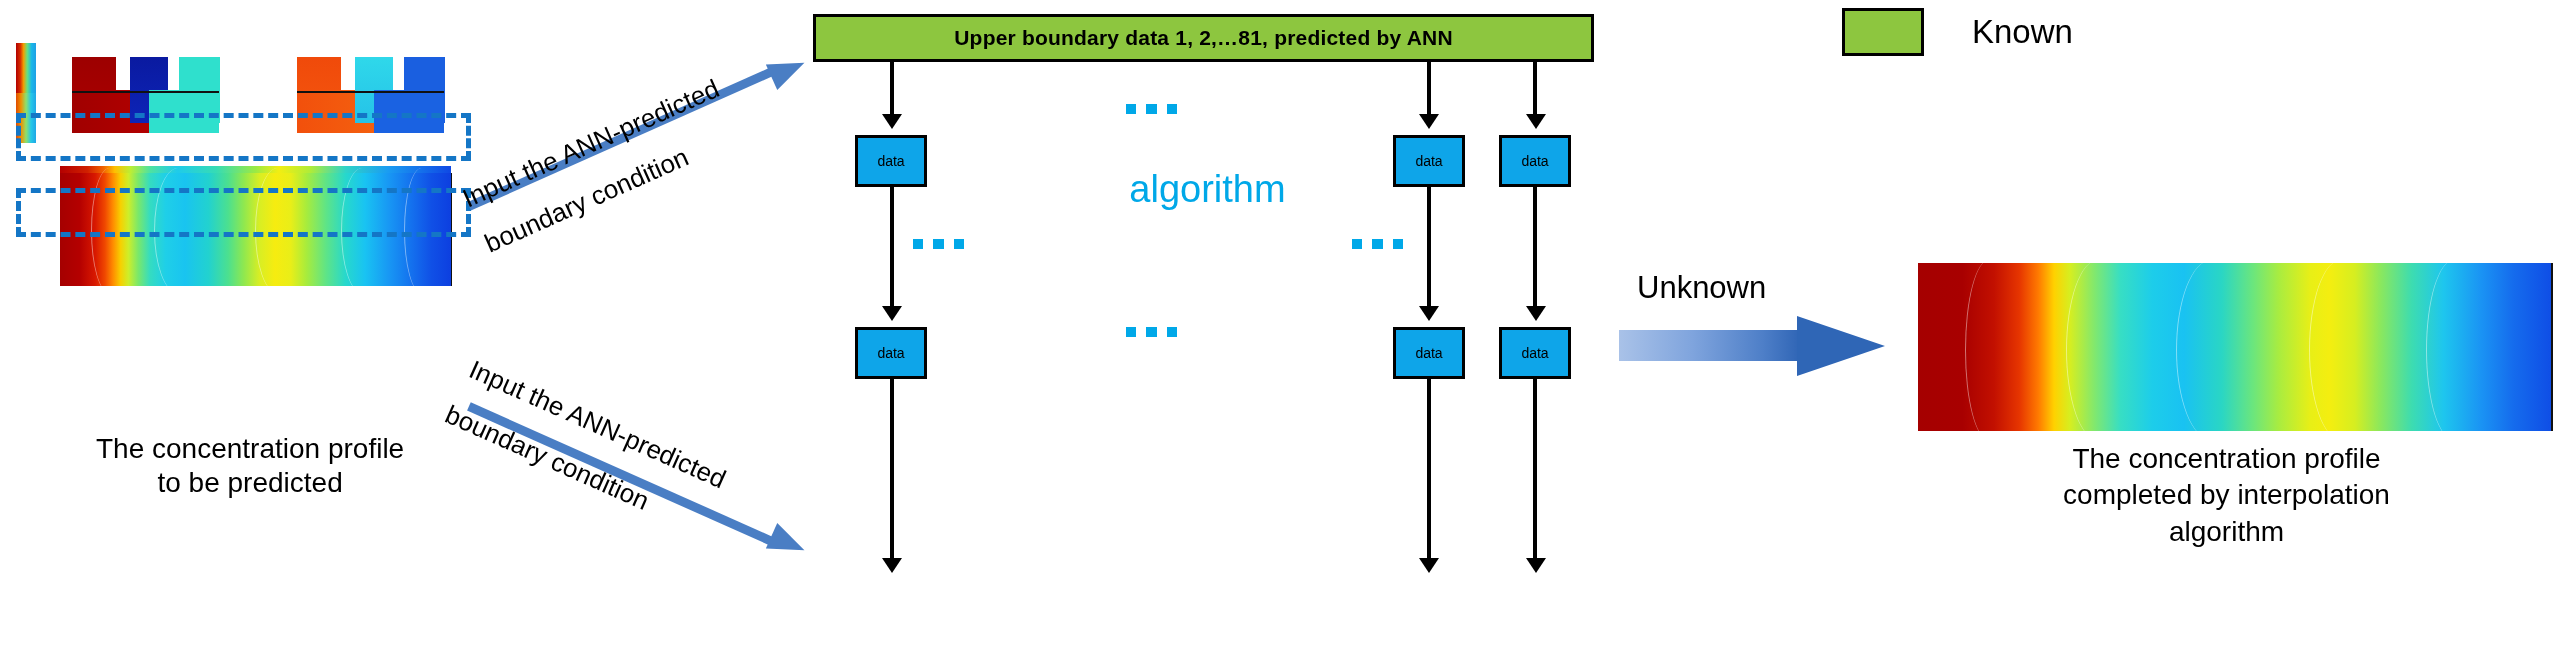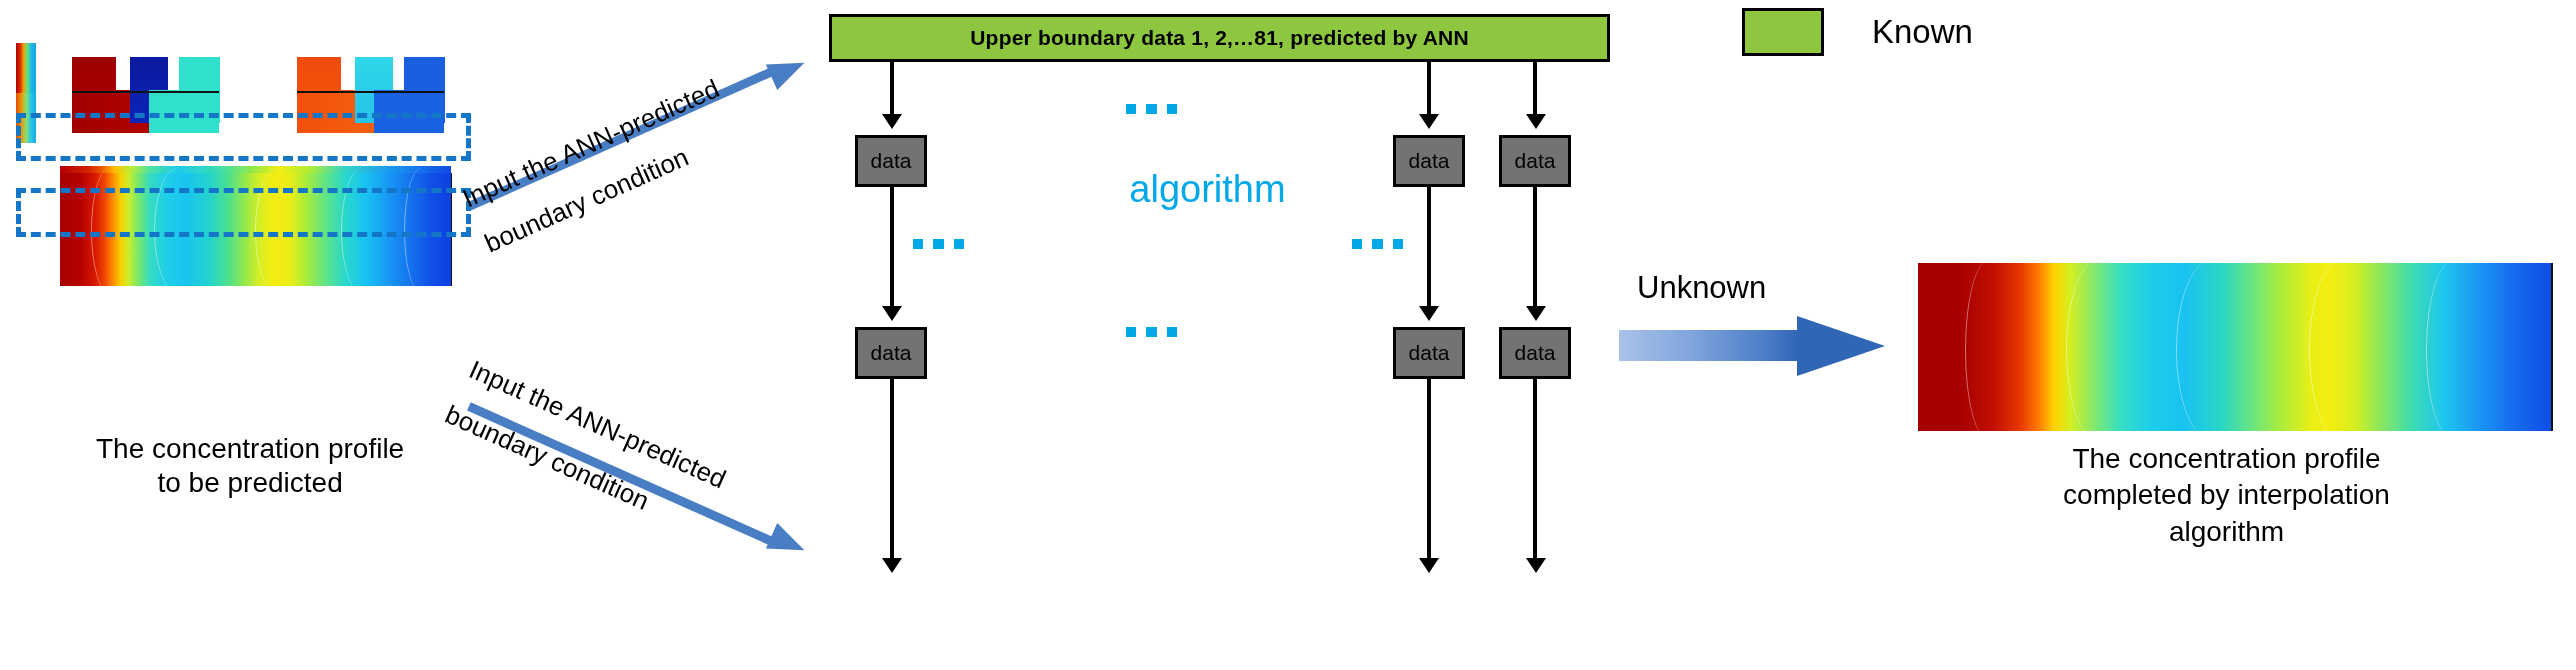--- a/index.html
+++ b/index.html
@@ -61,41 +61,41 @@
   
   .diag-wrap{position:absolute;}
   .diag-text{position:absolute;white-space:nowrap;font-size:26px;line-height:1.22;}
 
   .arrowline{position:absolute;height:8.6px;background:#4a7ec4;}
   .arrowhead{position:absolute;width:0;height:0;}
 
   
   #mid{position:absolute;left:813px;top:14px;width:789px;height:641px;}
 
-  .greenbar{position:absolute;left:16px;width:781px;height:48px;background:#8dc63f;
+  .greenbar{position:absolute;left:0;width:781px;height:48px;background:#8dc63f;
     border:3.9px solid #000;box-sizing:border-box;display:flex;align-items:center;justify-content:center;
     font-size:21px;font-weight:bold;letter-spacing:0.2px;}
   #green-top{top:0px;}
   #green-bottom{top:578px;}
 
-  .databox{position:absolute;width:72px;height:52px;background:#737373;border:3.1px solid #000;
-    box-sizing:border-box;display:flex;align-items:center;justify-content:center;font-size:21px;}
+  .databox{position:absolute;width:72px;height:52px;background:#0ea5e9;border:3.1px solid #000;
+    box-sizing:border-box;display:flex;align-items:center;justify-content:center;font-size:14px;}
 
   .vline{position:absolute;width:3.9px;background:#000;}
   .vhead{position:absolute;width:0;height:0;border-left:10.2px solid transparent;
     border-right:10.2px solid transparent;border-top:15.6px solid #000;}
 
   .dots{position:absolute;display:flex;gap:10.2px;}
   .dots i{display:block;width:10.2px;height:10.2px;background:#00a8e8;}
 
   #interp{position:absolute;left:250px;top:152px;width:289px;text-align:center;
     color:#00a8e8;font-size:38px;line-height:1.25;}
 
   
-  #legend{position:absolute;left:1742px;top:7.8px;}
+  #legend{position:absolute;left:1842px;top:7.8px;}
   .leg-row{display:flex;align-items:center;margin-bottom:20.3px;}
   .leg-swatch{width:82px;height:48px;border:3.9px solid #000;box-sizing:border-box;}
   .leg-label{margin-left:48px;font-size:33px;}
 
   
   #output-label{position:absolute;left:1637px;top:270px;font-size:31px;}
   #output-arrow{position:absolute;left:1619px;top:316px;width:266px;height:59px;}
   #output-arrow .shaft{position:absolute;left:0;top:14px;width:184px;height:31px;
     background:linear-gradient(90deg,#a9c2e8 0%,#7fa4dd 40%,#4e7fc8 78%,#2d63b4 100%);}
   #output-arrow .head{position:absolute;left:178px;top:0;width:0;height:0;

